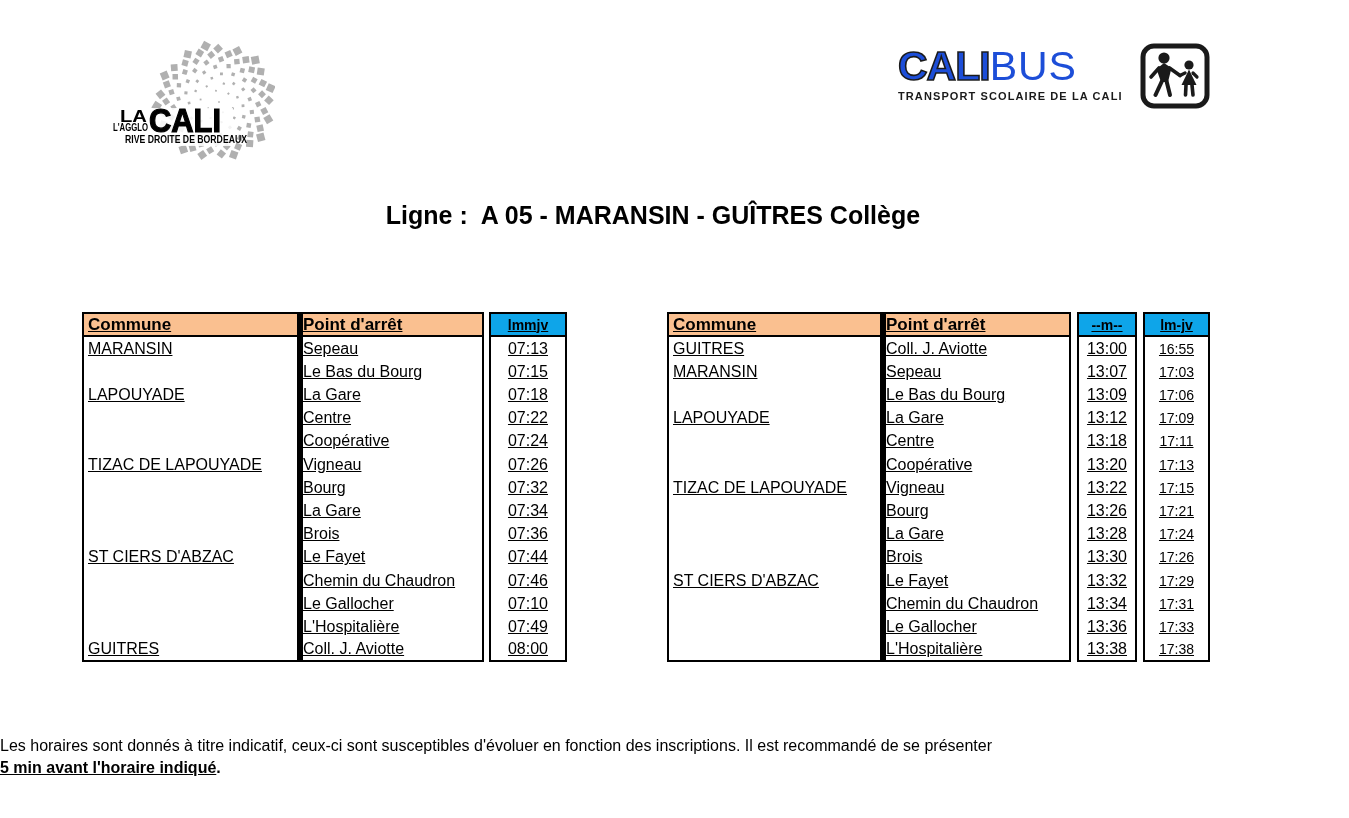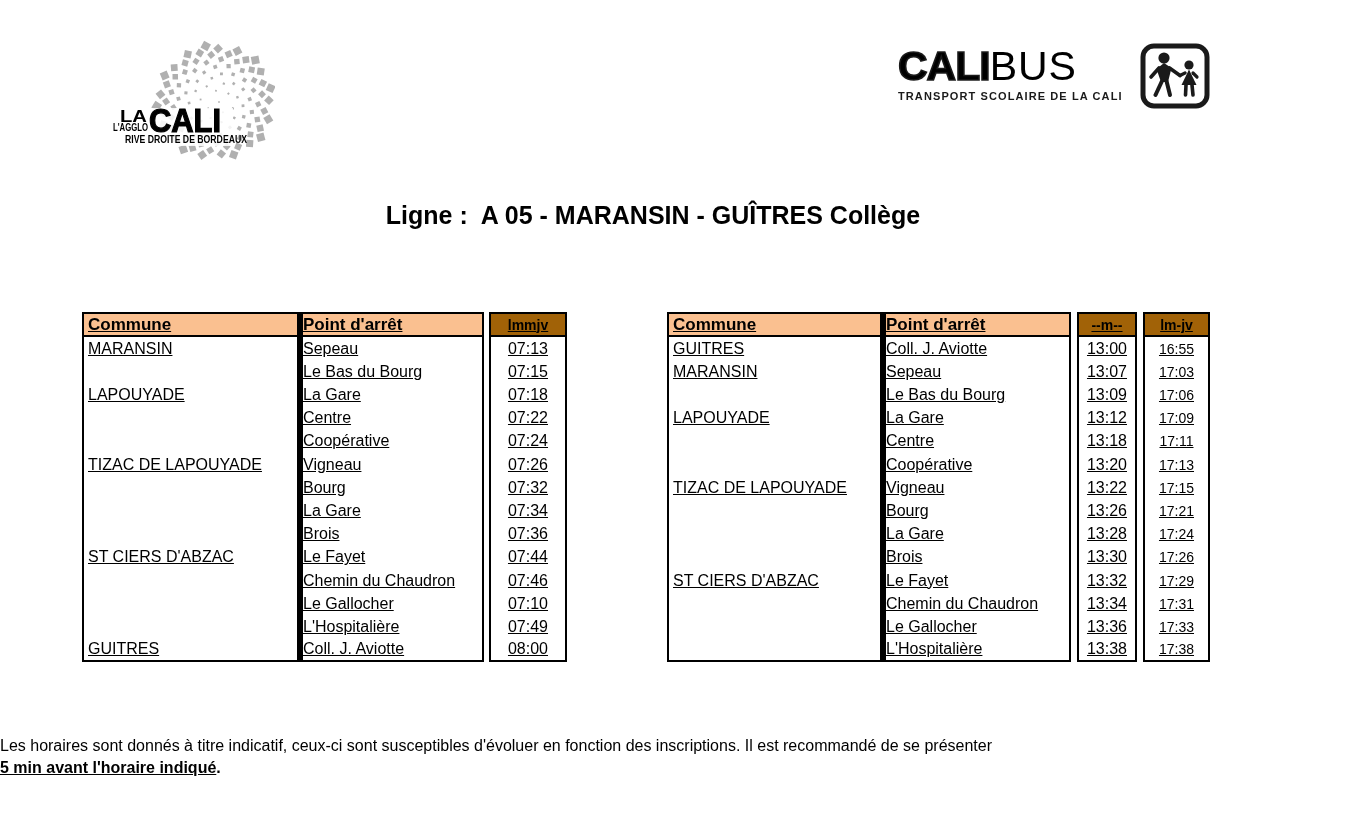--- a/index.html
+++ b/index.html
@@ -2,21 +2,21 @@
 <html><head>
 <meta charset="utf-8">
 <style>
   html,body{margin:0;padding:0;background:#fff;}
   body{width:1349px;height:818px;position:relative;overflow:hidden;
        font-family:"Liberation Sans","DejaVu Sans",sans-serif;color:#000;}
 
   
   .lacali-logo{position:absolute;left:105px;top:40px;width:170px;height:135px;}
   .calibus{position:absolute;left:898px;top:45px;width:312px;height:70px;}
-  .calibus-word{font-size:41px;line-height:42px;letter-spacing:-1px;white-space:nowrap;color:#000000;}
+  .calibus-word{font-size:41px;line-height:42px;letter-spacing:-1px;white-space:nowrap;color:#1d4ed8;}
   .calibus-word .strong{font-weight:bold;-webkit-text-stroke:1.6px #1a1a1a;}
   .calibus-word .light{font-weight:normal;letter-spacing:1px;}
   .calibus-sub{font-weight:bold;font-size:11px;letter-spacing:1.1px;margin-top:3px;color:#1a1a1a;white-space:nowrap;}
   .calibus-icon{position:absolute;right:0;top:-2px;}
 
   
   .title{position:absolute;left:0;right:43px;top:201px;text-align:center;
          font-size:25px;font-weight:bold;white-space:pre;}
 
   
@@ -24,21 +24,21 @@
   #table-0{left:82px;grid-template-columns:215px 187px 5px 78px;}
   #table-1{left:667px;grid-template-columns:213px 191px 6px 60px 6px 67px;}
   .cell{box-sizing:border-box;display:flex;align-items:center;font-size:16px;background:#fff;
         white-space:nowrap;overflow:hidden;}
   .c-commune{border-left:2px solid #000;padding-left:4px;}
   .c-stop{border-left:6px solid #000000;border-right:2px solid #000;padding-left:0;}
   .c-time{border-left:2px solid #000;border-right:2px solid #000;justify-content:center;}
   .c-gap{background:transparent;}
   .h{font-weight:bold;border-top:2px solid #000;border-bottom:2px solid #000;}
   .h.c-commune,.h.c-stop{background:#FAC090;font-size:17px;}
-  .h.c-time{background:#a16207;font-size:14px;}
+  .h.c-time{background:#0ea5e9;font-size:14px;}
   .h.c-gap{border:none;background:transparent;}
   .last{border-bottom:2px solid #000;}
   .c-time.t1{font-size:14px;}
 
   
   .footer{position:absolute;left:0;right:57px;top:735px;text-align:left;
           font-size:16px;line-height:22px;}
   .footer .u{text-decoration:underline;}
 </style>
 </head>

